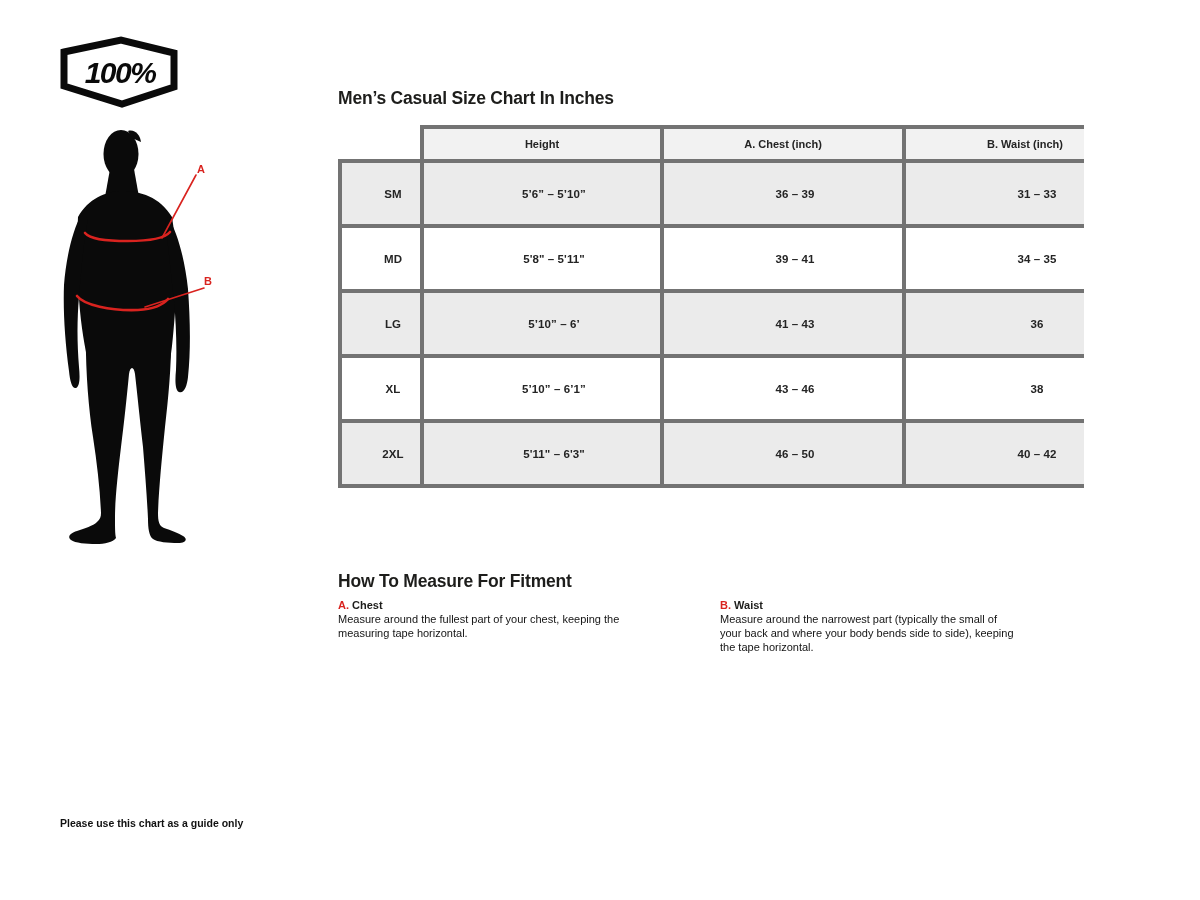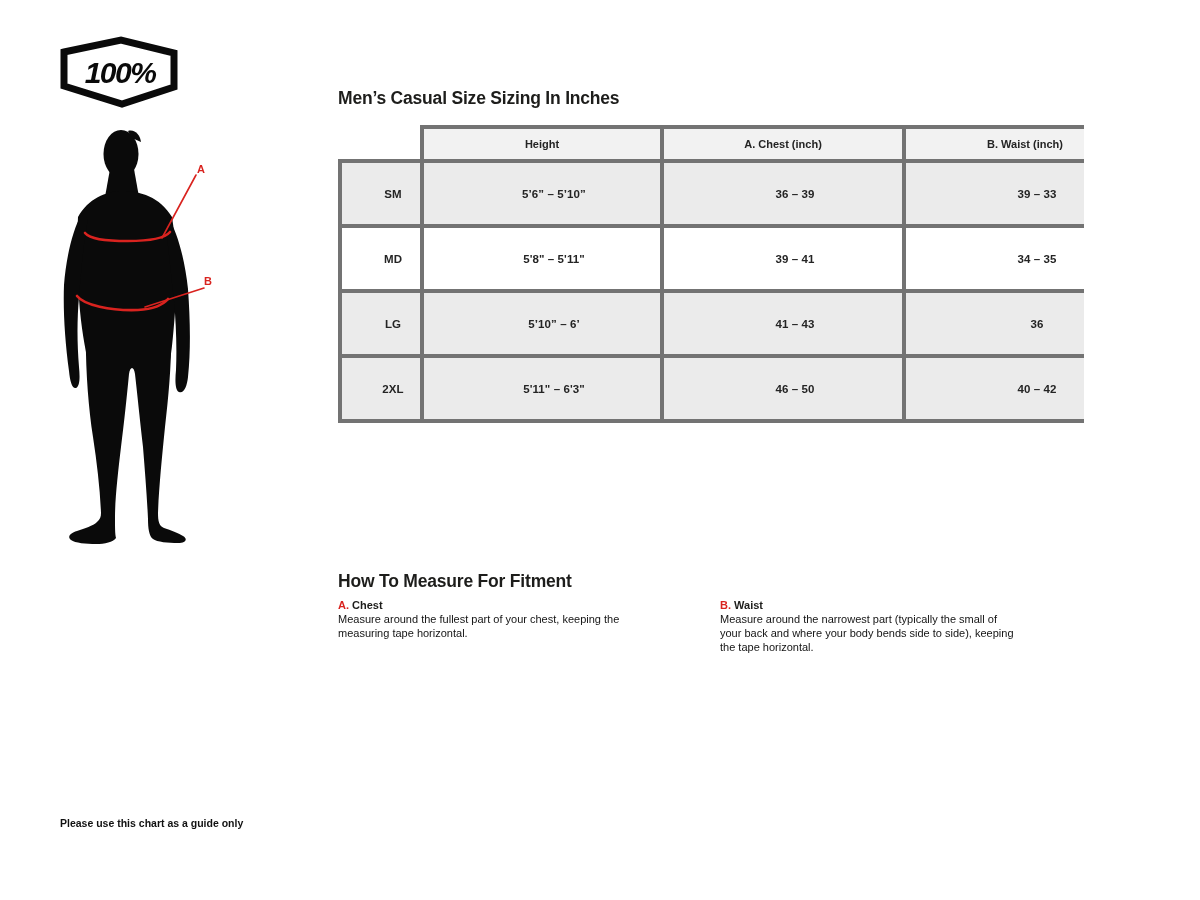--- a/index.html
+++ b/index.html
@@ -87,21 +87,21 @@
     <g stroke="#d9231f" fill="none" stroke-linecap="round">
       <path d="M 27,106 C 32,112 45,114 70,114 C 95,114 107,111 112,105" stroke-width="2.6"></path>
       <path d="M 138,48 L 104,111" stroke-width="1.6"></path>
       <path d="M 19,169 C 26,178 52,184 80,183 C 96,182 105,178 110,172" stroke-width="2.6"></path>
       <path d="M 146,161 L 87,180" stroke-width="1.6"></path>
     </g>
     <text x="139" y="46" font-size="11" font-weight="bold" fill="#d9231f">A</text>
     <text x="146" y="158" font-size="11" font-weight="bold" fill="#d9231f">B</text>
   </svg>
 
-  <h1 class="chart-title">Men’s Casual Size Sizing In Inches</h1>
+  <h1 class="chart-title">Men’s Casual Size Chart In Inches</h1>
 
   <table class="size-table">
     <colgroup>
       <col style="width:82px">
         <col style="width:240px">
         <col style="width:242px">
         <col style="width:242px">
     </colgroup>
     <thead>
       <tr>
@@ -109,33 +109,39 @@
         <th>Height</th>
         <th>A. Chest (inch)</th>
         <th>B. Waist (inch)</th>
       </tr>
     </thead>
     <tbody>
       <tr class="alt">
         <td>SM</td>
         <td>5’6” – 5’10”</td>
         <td>36 – 39</td>
-        <td>39 – 33</td>
+        <td>31 – 33</td>
       </tr>
       <tr>
         <td>MD</td>
         <td>5'8" – 5'11"</td>
         <td>39 – 41</td>
         <td>34 – 35</td>
       </tr>
       <tr class="alt">
         <td>LG</td>
         <td>5’10” – 6’</td>
         <td>41 – 43</td>
         <td>36</td>
+      </tr>
+      <tr>
+        <td>XL</td>
+        <td>5’10” – 6’1”</td>
+        <td>43 – 46</td>
+        <td>38</td>
       </tr>
       <tr class="alt">
         <td>2XL</td>
         <td>5'11" – 6'3"</td>
         <td>46 – 50</td>
         <td>40 – 42</td>
       </tr>
     </tbody>
   </table>
 

